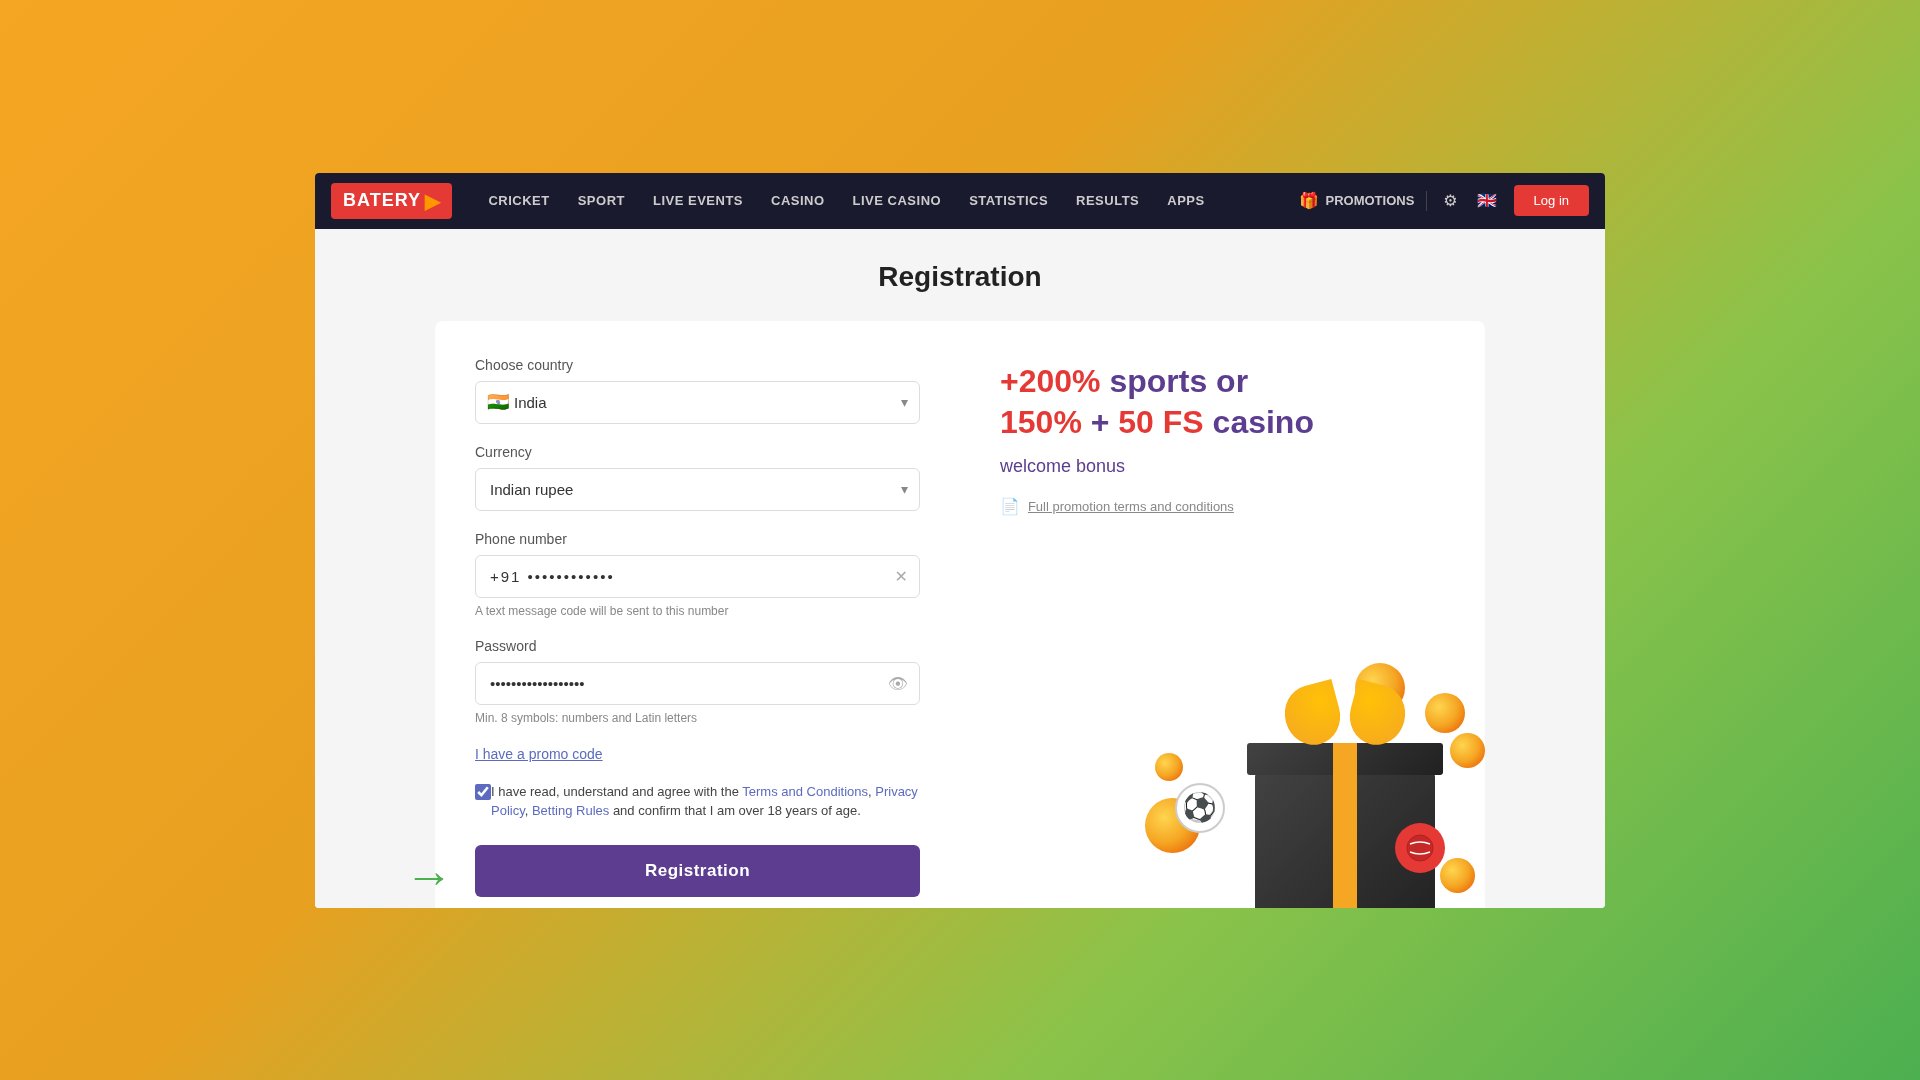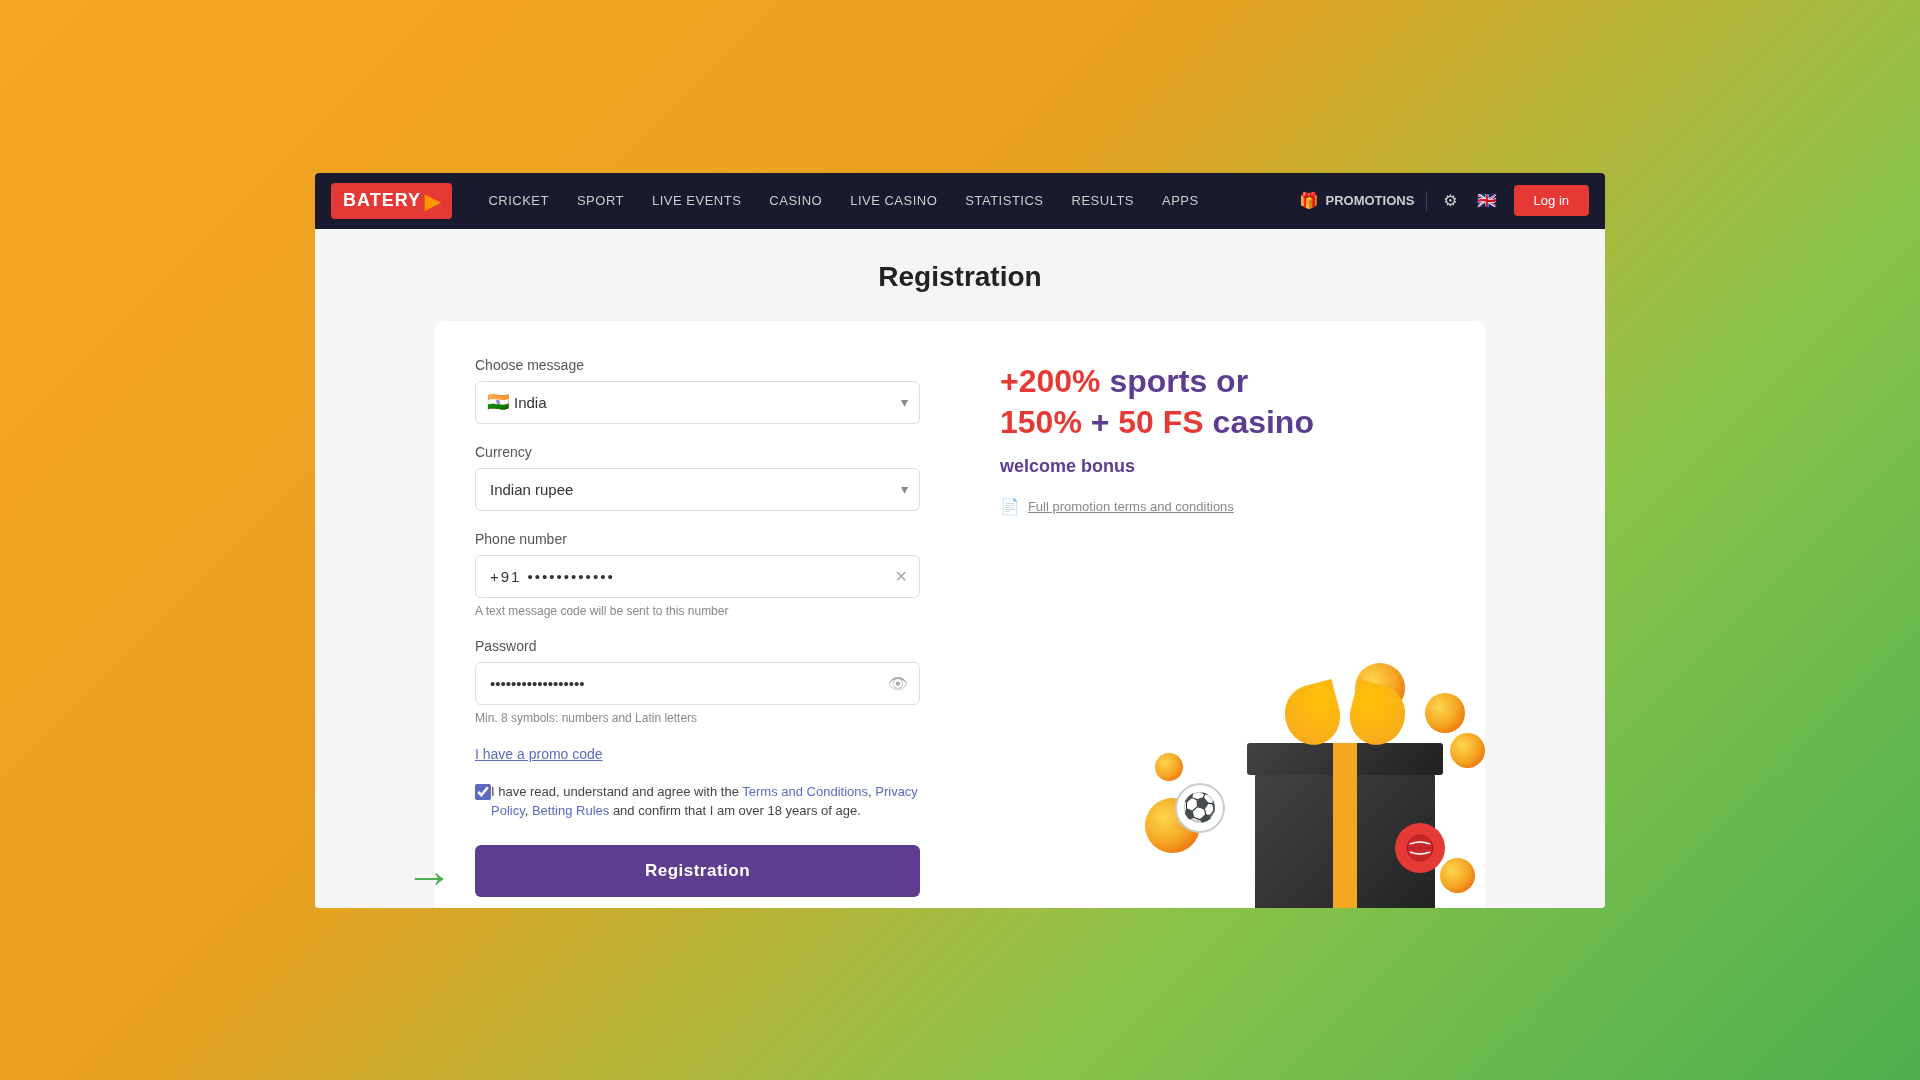--- a/index.html
+++ b/index.html
@@ -55,21 +55,21 @@
     .nav-links {
       display: flex;
       align-items: center;
       gap: 4px;
       flex: 1;
     }
     .nav-link {
       color: #ccc;
       text-decoration: none;
       font-size: 13px;
-      font-weight: 400;
+      font-weight: 700;
       padding: 6px 12px;
       letter-spacing: 0.5px;
       cursor: pointer;
     }
     .nav-right {
       display: flex;
       align-items: center;
       gap: 12px;
     }
     .promotions-btn {
@@ -288,21 +288,21 @@
     .bonus-casino {
       color: #5c3d8f;
     }
     .bonus-fs {
       color: #e53935;
       margin-top: 20px;
     }
     .welcome-bonus {
       font-size: 18px;
       color: #5c3d8f;
-      font-weight: 700;
+      font-weight: 400;
       margin-bottom: 20px;
     }
     .promo-terms {
       display: flex;
       align-items: center;
       gap: 8px;
       color: #888;
       font-size: 13px;
       cursor: pointer;
     }
@@ -470,21 +470,21 @@
 
   <div class="page-content">
     <h1 class="page-title">Registration</h1>
 
     <div class="registration-card">
 
       <div class="form-side">
 
         
         <div class="field-group">
-          <label class="field-label">Choose message</label>
+          <label class="field-label">Choose country</label>
           <div class="select-wrapper select-with-flag">
             <span class="select-flag">🇮🇳</span>
             <select class="select-field">
               <option>India</option>
             </select>
             <span class="chevron-down">▾</span>
           </div>
         </div>
 
         

